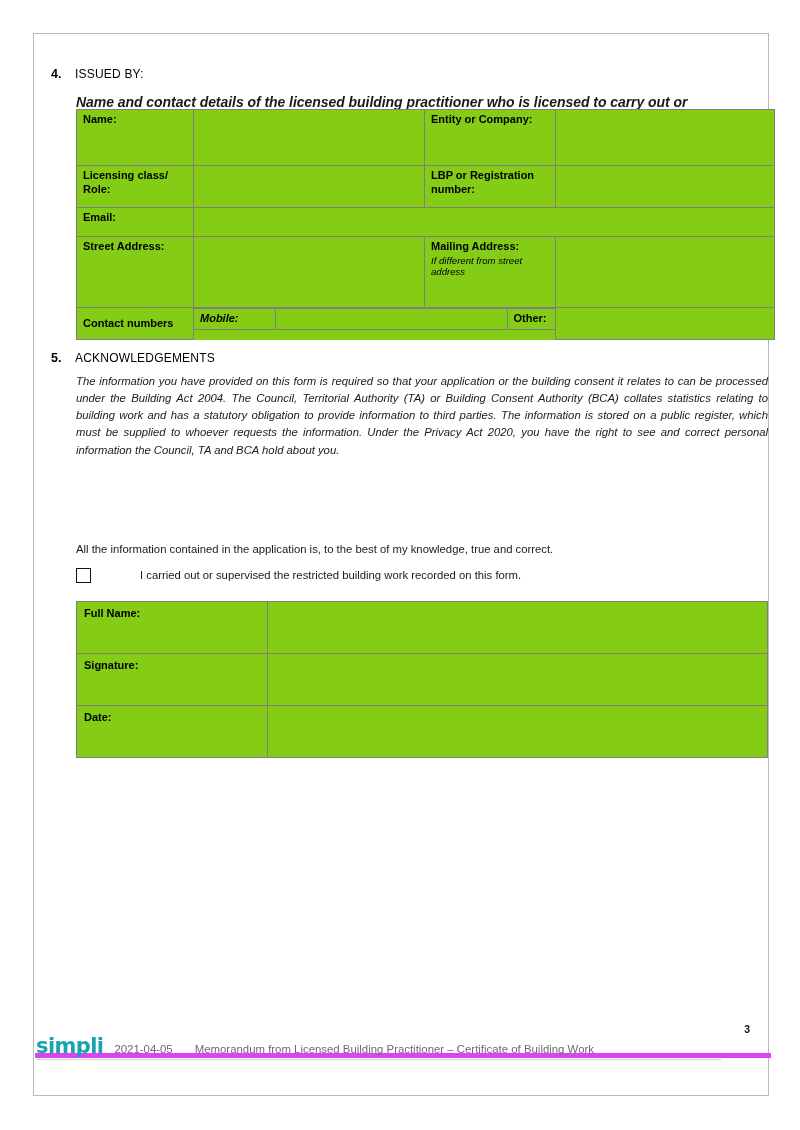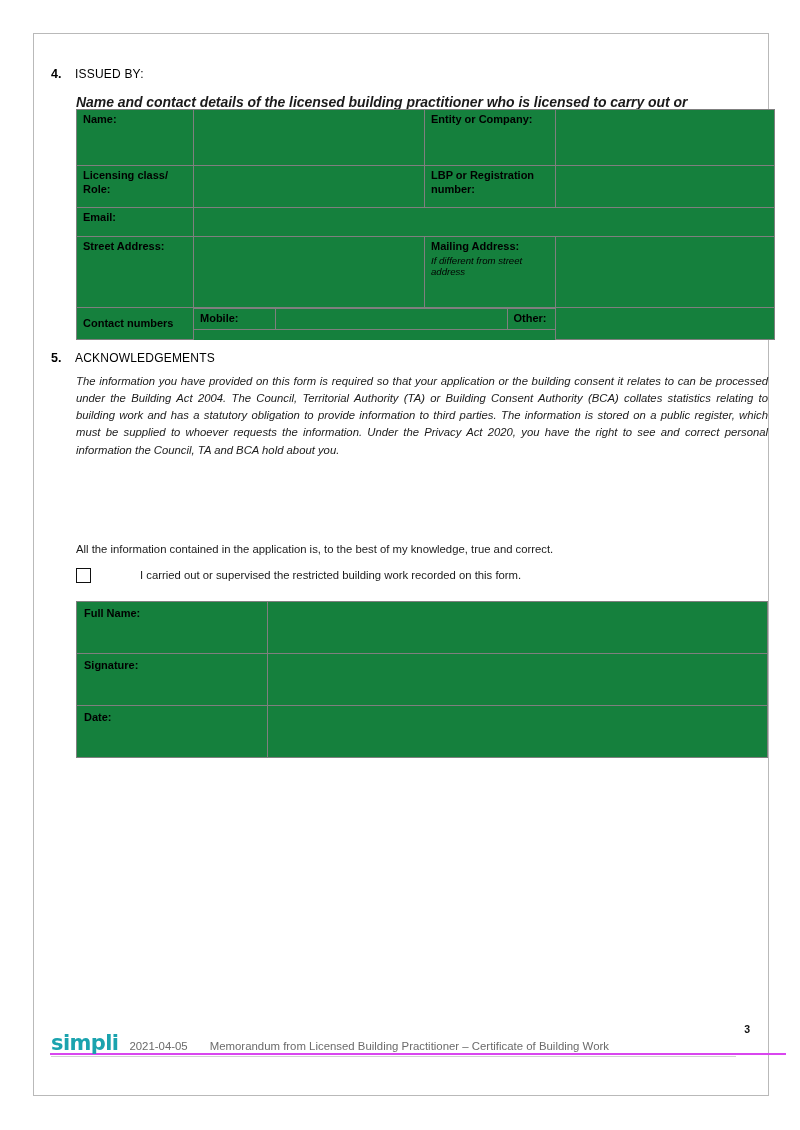--- a/index.html
+++ b/index.html
@@ -76,21 +76,21 @@
   table.form-table {
     position: absolute;
     border-collapse: collapse;
     table-layout: fixed;
     font-size: 11px;
   }
   table.form-table td {
     border: 1px solid #7f7f7f;
     padding: 3px 5px 3px 6px;
     vertical-align: top;
-    background: #15803d;
+    background: #84cc16;
     font-size: 11px;
     line-height: 1.25;
   }
   td.lbl {
     background: #d9eaf0;
     font-weight: bold;
   }
   td.blank { background: #ffffff; }
 
   .sub-italic {
@@ -160,25 +160,25 @@
   .page-number {
     position: absolute;
     right: 18px;
     top: 989px;
     font-size: 10.5px;
     font-weight: bold;
     color: #111111;
   }
   .footer {
     position: absolute;
-    left: 16px;
+    left: 1px;
     top: 1019px;
     width: 736px;
     height: 44px;
-    border-top: 2px solid #d946ef;
+    border-top: 5px solid #d946ef;
     box-sizing: border-box;
   }
   .footer-inner {
     position: absolute;
     left: 1px;
     top: -22px;
     display: flex;
     align-items: baseline;
   }
   .logo {
@@ -246,21 +246,21 @@
       </tr>
       <tr>
         <td class="lbl" style="height:64px">Street Address:</td>
         <td class="blank"></td>
         <td class="lbl"><span>Mailing Address:</span><span class="sub-italic">If different from street address</span></td>
         <td class="blank"></td>
       </tr>
       <tr>
         <td class="lbl" style="height:25px;vertical-align:middle;">Contact numbers</td>
         <td style="padding:0;border:none;">
-          <table style="border-collapse:collapse;table-layout:fixed;width:100%;height:100%;">
+          <table style="border-collapse:collapse;table-layout:fixed;width:100%;height:100%;font-style:italic;">
             <tbody>
                   <tr>
               <td class="lbl" style="width:70px;border:1px solid #7f7f7f;border-left:none;font-size:11px;font-weight:bold;padding:3px 5px 3px 6px;vertical-align:middle;">Mobile:</td>
               <td class="blank" style="border:1px solid #7f7f7f;border-right:none;padding:3px 5px;"></td>
             </tr>
           </tbody>
               </table>
         </td>
         <td style="padding:0;border:none;">
           <table style="border-collapse:collapse;table-layout:fixed;width:100%;height:100%;">

